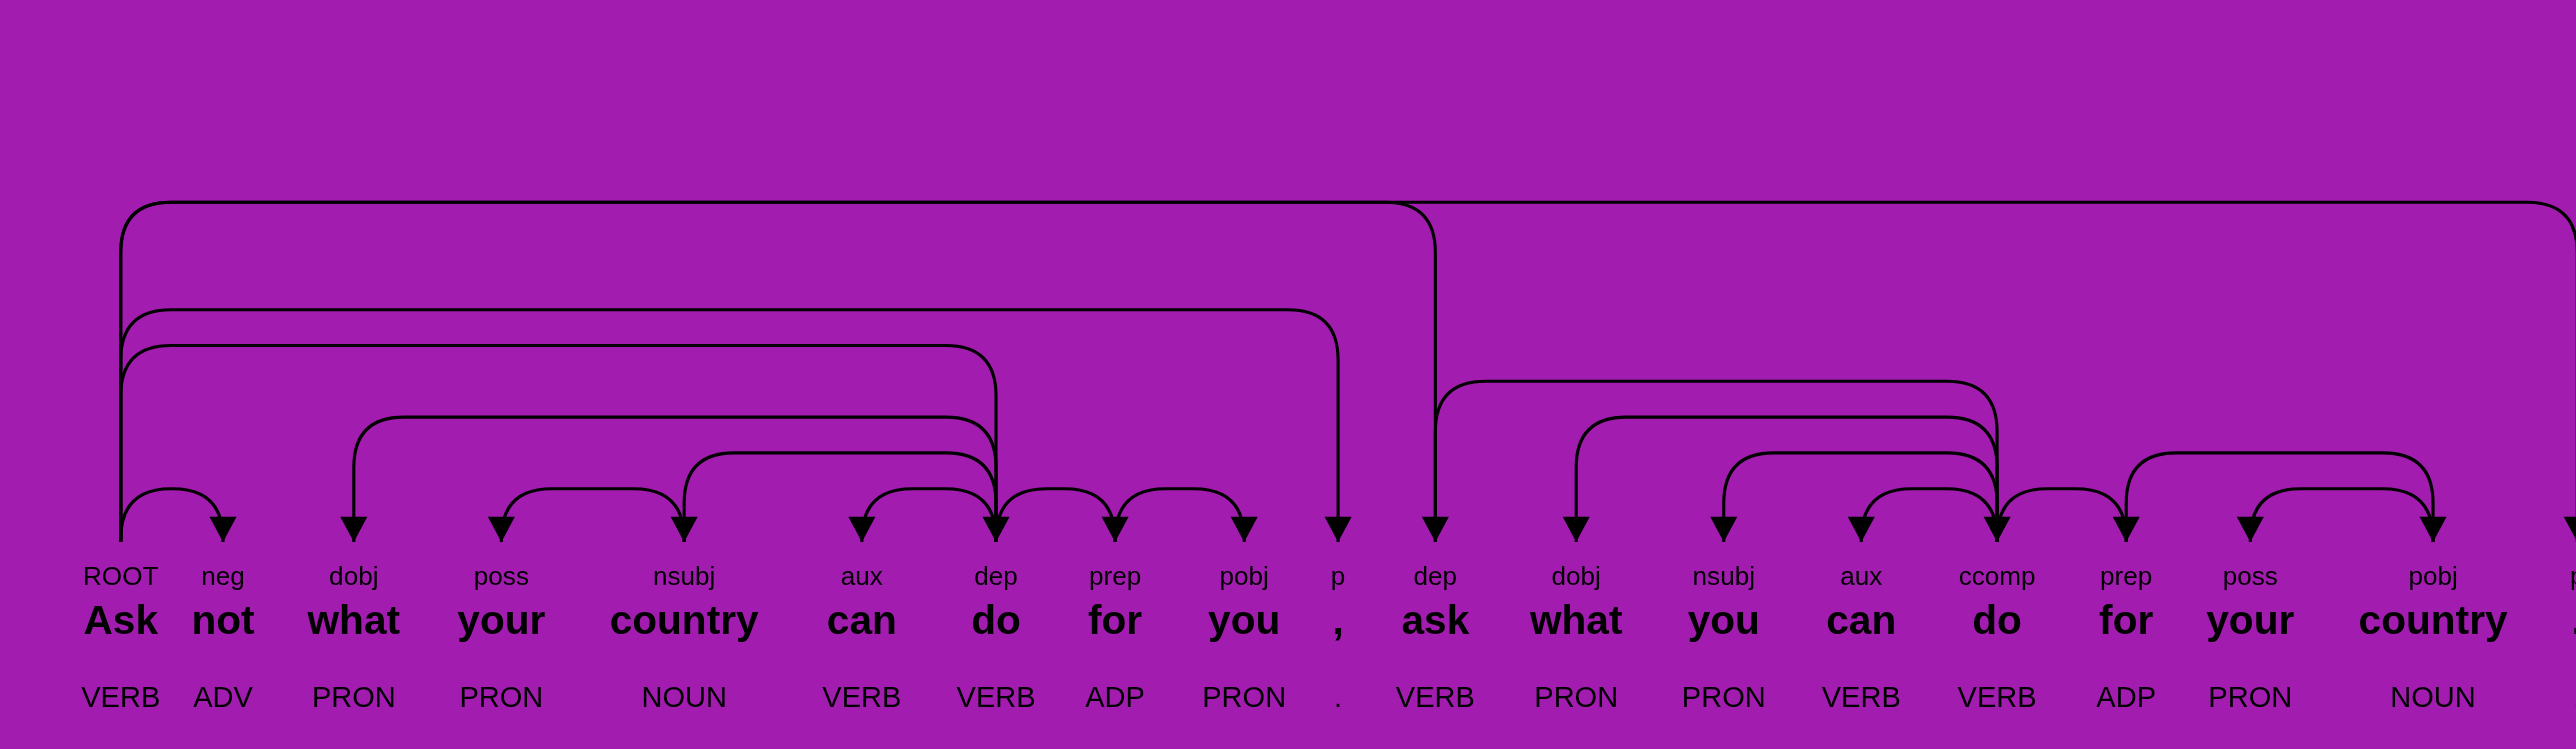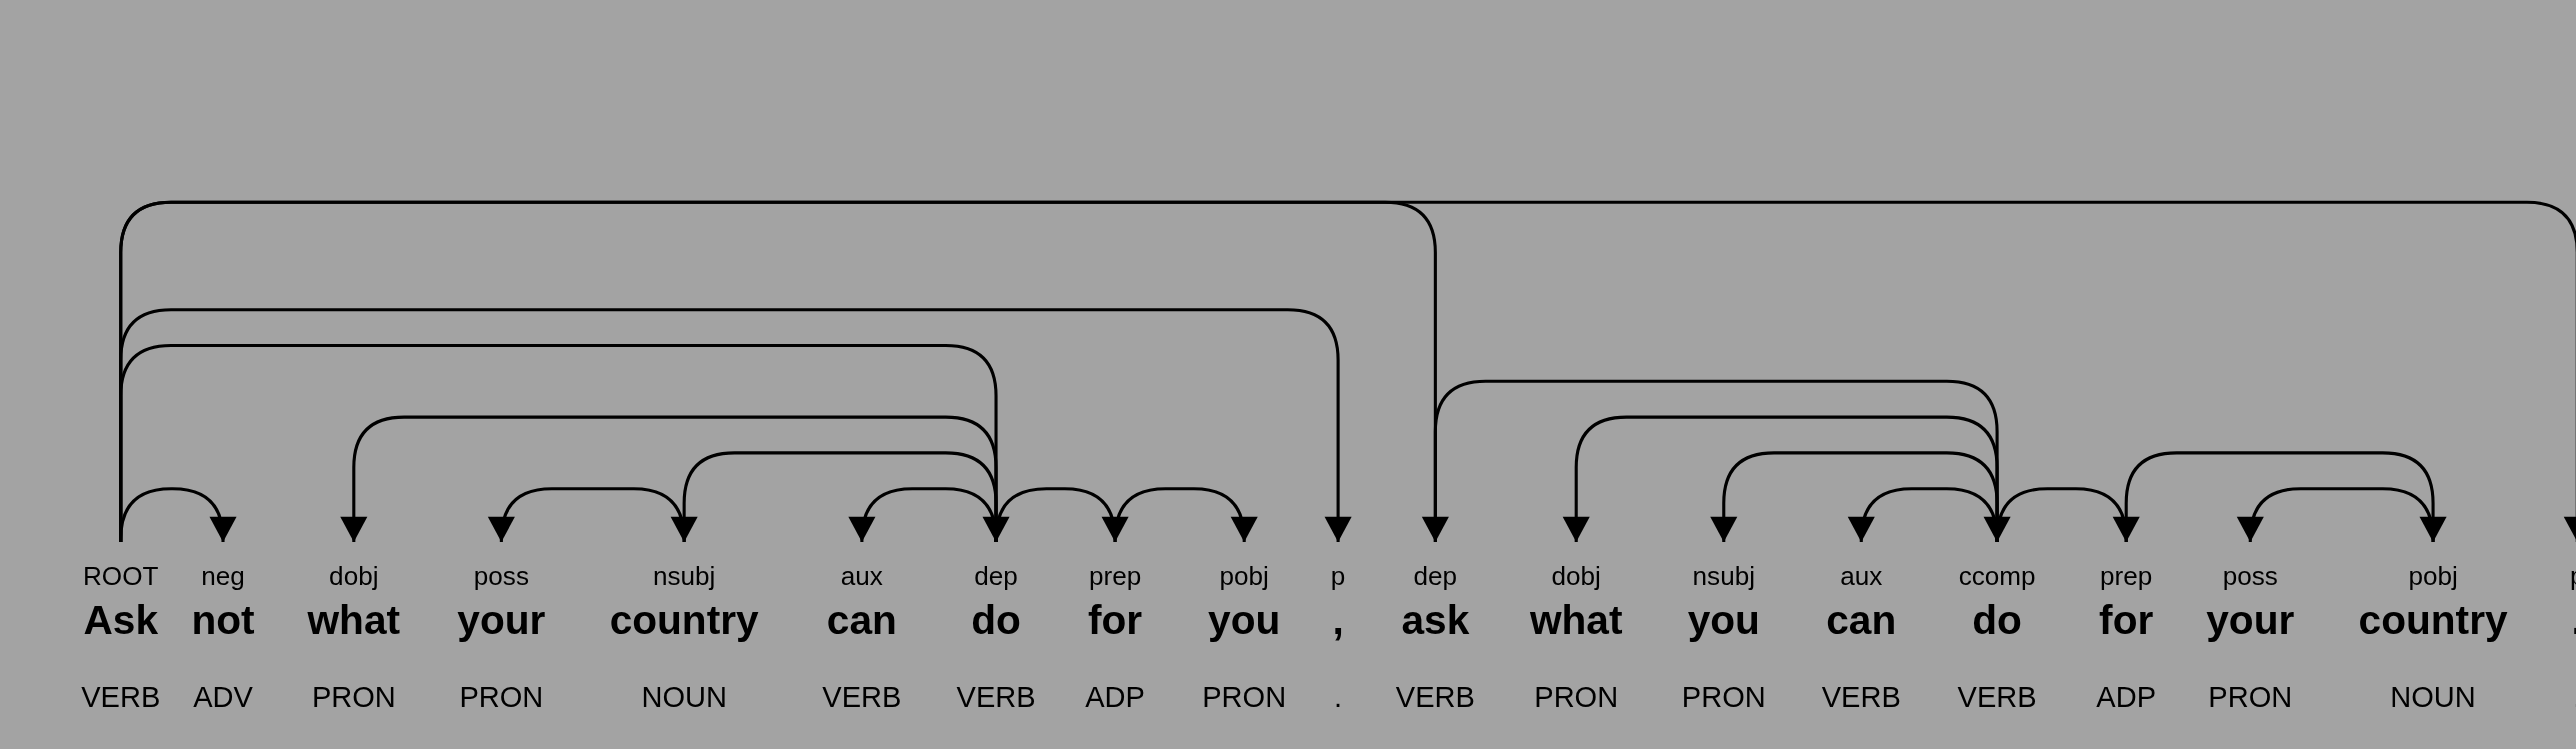--- a/index.html
+++ b/index.html
@@ -9,21 +9,21 @@
     background: #ffffff;
   }
   body {
     font-family: "Liberation Sans", sans-serif;
     color: #000000;
   }
   #parse-root {
     position: relative;
     width: 2576px;
     height: 750px;
-    background: #a3a3a3;
+    background: #a21caf;
     overflow: hidden;
   }
   #parse-svg {
     position: absolute;
     top: 0;
     left: 0;
     width: 2576px;
     height: 750px;
     display: block;
   }

